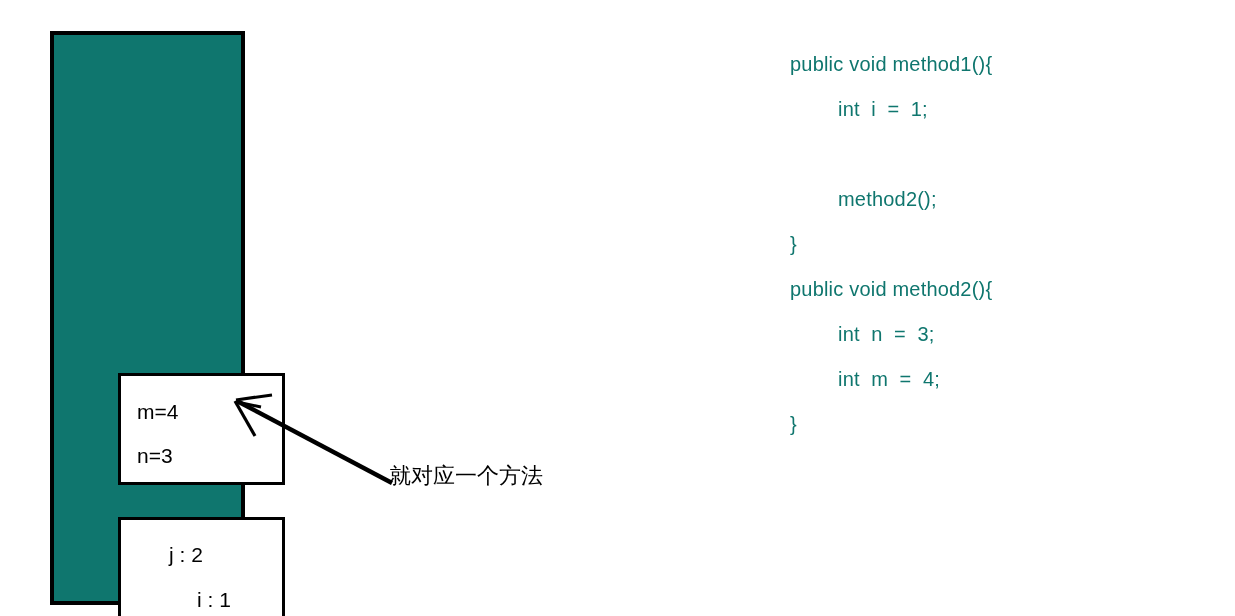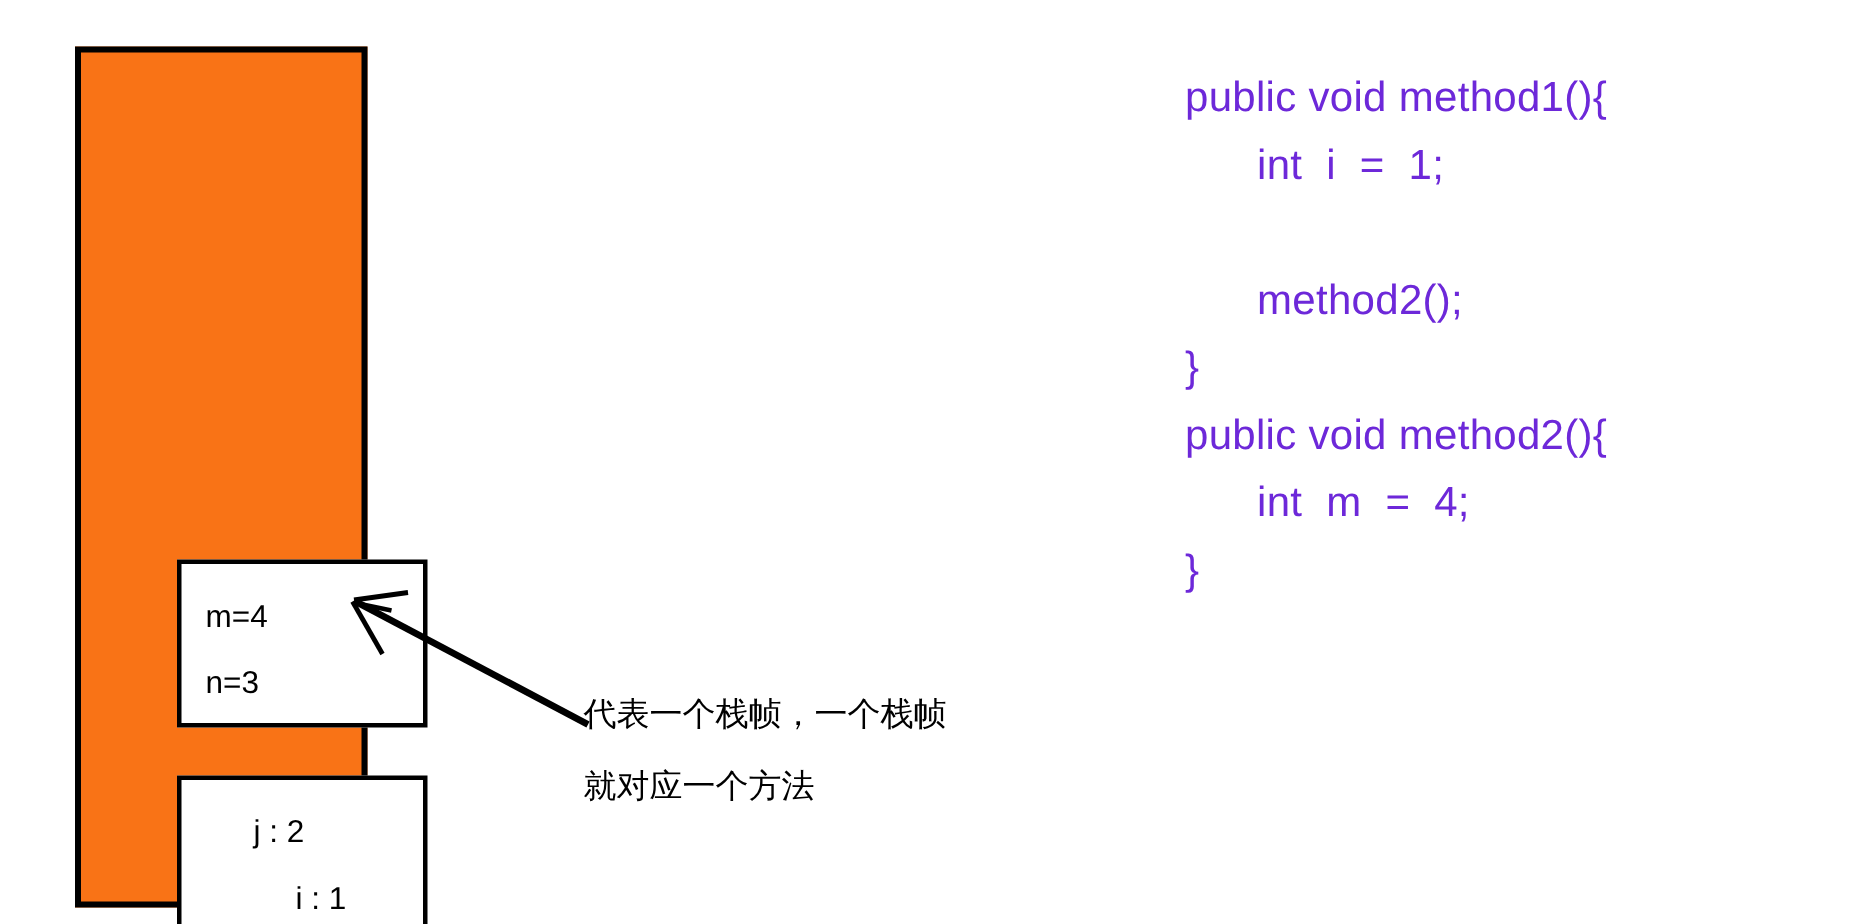--- a/index.html
+++ b/index.html
@@ -25,21 +25,21 @@
   }
 
   .stack-outer {
     position: absolute;
     left: 50px;
     top: 31px;
     width: 187px;
     height: 566px;
     border: 4px solid #000000;
     box-sizing: content-box;
-    background: #f97316;
+    background: #0f766e;
   }
 
   .stack-frame {
     position: absolute;
     border: 3px solid #000000;
     background: #ffffff;
     box-sizing: border-box;
   }
 
   .frame-upper {
@@ -93,24 +93,24 @@
 
   
   #code-listing {
     position: absolute;
     left: 790px;
     top: 42px;
     width: 420px;
   }
 
   .code-line {
-    font-size: 28px;
+    font-size: 20px;
     line-height: 45px;
     height: 45px;
-    color: #6d28d9;
+    color: #0f766e;
     white-space: pre;
     letter-spacing: 0.2px;
   }
 
   .code-line.indent {
     padding-left: 48px;
   }
 
   .code-line.blank {
     height: 45px;
@@ -140,28 +140,28 @@
     <path d="M 177 103 L 22 21" stroke="#000000" stroke-width="4.5" fill="none" stroke-linecap="butt"></path>
 
     <path d="M 21 20 L 57 15" stroke="#000000" stroke-width="3.2" fill="none" stroke-linecap="butt"></path>
 
     <path d="M 20 21 L 40 56" stroke="#000000" stroke-width="3.2" fill="none" stroke-linecap="butt"></path>
 
     <path d="M 22 22 L 46 27" stroke="#000000" stroke-width="3" fill="none" stroke-linecap="butt"></path>
   </svg>
 
   <div id="annotation">
-    <div>代表一个栈帧，一个栈帧</div>
     <div>就对应一个方法</div>
   </div>
 
 </div>
 
 <div id="code-listing">
   <div class="code-line">public void method1(){</div>
   <div class="code-line indent">int  i  =  1;</div>
   <div class="code-line blank"></div>
   <div class="code-line indent">method2();</div>
   <div class="code-line">}</div>
   <div class="code-line">public void method2(){</div>
+  <div class="code-line indent">int  n  =  3;</div>
   <div class="code-line indent">int  m  =  4;</div>
   <div class="code-line">}</div>
 </div>
 
 </body></html>

